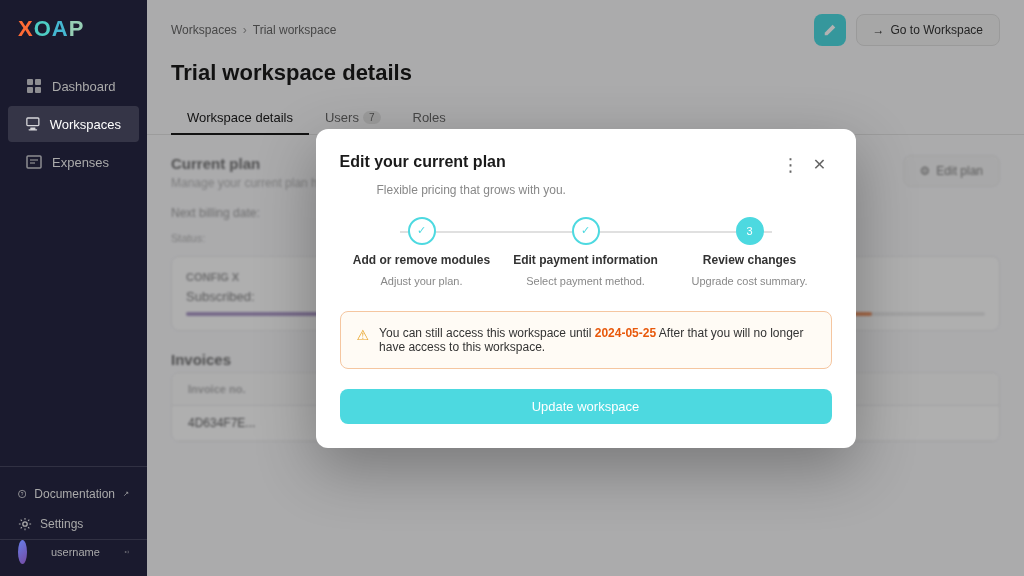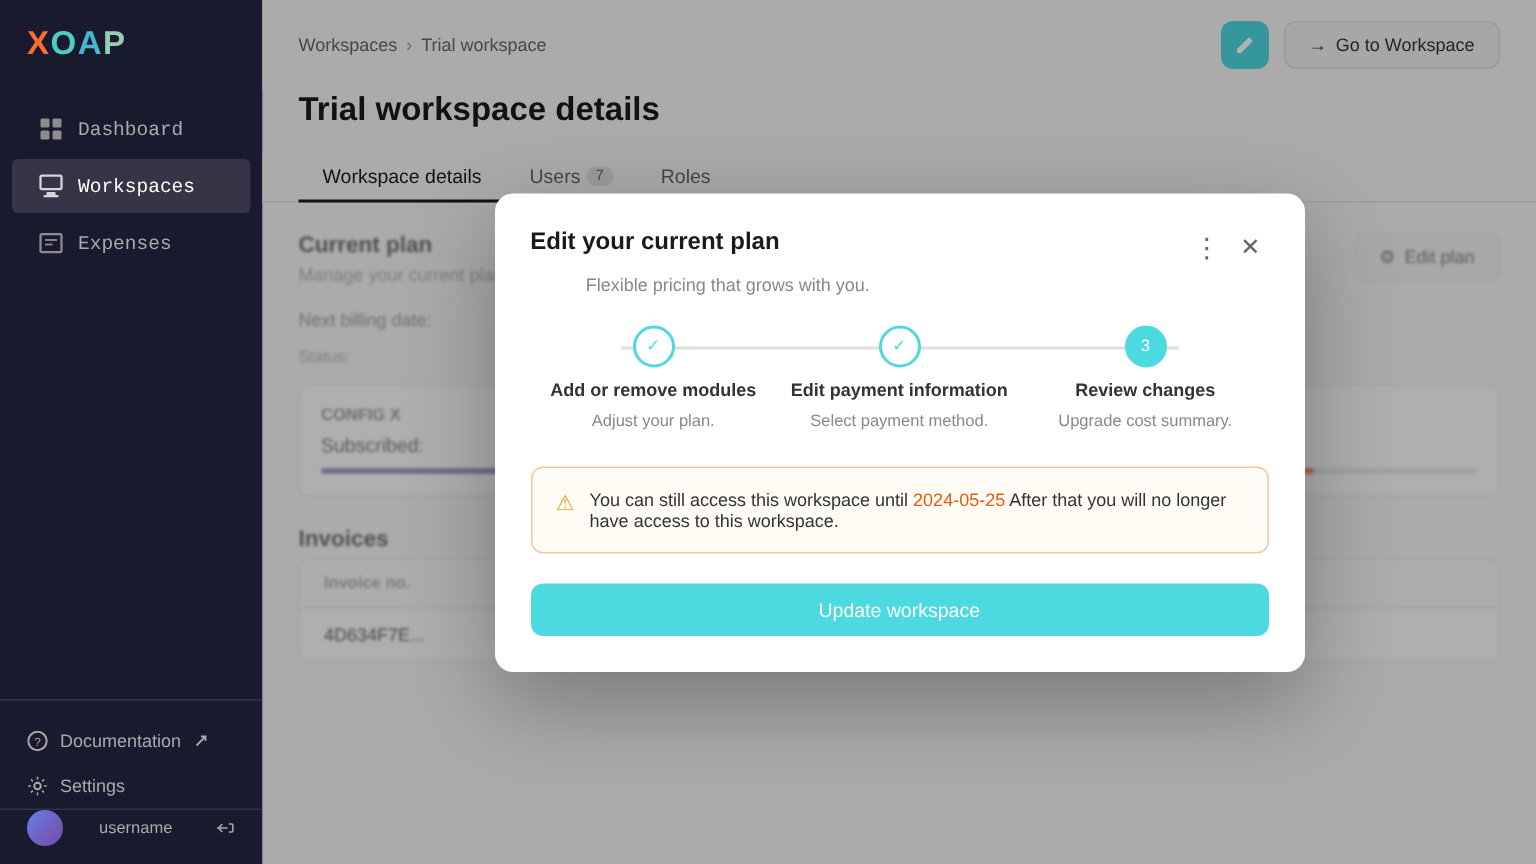--- a/index.html
+++ b/index.html
@@ -1,38 +1,38 @@
 <!DOCTYPE html>
 <html><head>
   <meta charset="utf-8">
   <style>
     * { box-sizing: border-box; margin: 0; padding: 0; }
     body { font-family: -apple-system, BlinkMacSystemFont, 'Segoe UI', sans-serif; background: #1a1a2e; display: flex; height: 576px; width: 1024px; overflow: hidden; }
 
     
     .sidebar {
-      width: 175px;
+      width: 147px;
       background: #1a1a2e;
       display: flex;
       flex-direction: column;
       padding: 0;
       flex-shrink: 0;
     }
     .sidebar-logo {
       padding: 16px 18px;
       font-size: 22px;
       font-weight: bold;
       color: white;
       letter-spacing: 1px;
     }
     .sidebar-logo span.x { color: #ff6b35; }
     .sidebar-logo span.o { color: #4ecdc4; }
     .sidebar-logo span.a { color: #45b7d1; }
     .sidebar-logo span.p { color: #96ceb4; }
-    .sidebar-nav { flex: 1; padding: 8px 0; font-family: Liberation Mono, monospace; }
+    .sidebar-nav { flex: 1; padding: 8px 0; }
     .sidebar-item {
       display: flex;
       align-items: center;
       gap: 10px;
       padding: 10px 18px;
       color: #aaa;
       cursor: pointer;
       font-size: 13px;
       border-radius: 4px;
       margin: 2px 8px;
@@ -303,21 +303,21 @@
       padding: 14px 16px;
       background: #fffbf5;
       margin-bottom: 20px;
       display: flex;
       gap: 10px;
       align-items: flex-start;
     }
     .warning-icon { color: #e8a020; font-size: 14px; flex-shrink: 0; margin-top: 1px; }
     .warning-text { font-size: 12px; color: #333; }
     .warning-title { font-weight: 600; color: #c0392b; margin-bottom: 4px; }
-    .warning-date { color: #e8590c; font-weight: 400; text-align: center; }
+    .warning-date { color: #e8590c; font-weight: 700; text-align: center; }
 
     
     .modal-footer {
       display: flex;
       gap: 12px;
       justify-content: space-between;
     }
     .btn-goback {
       flex: 1;
       padding: 10px;

